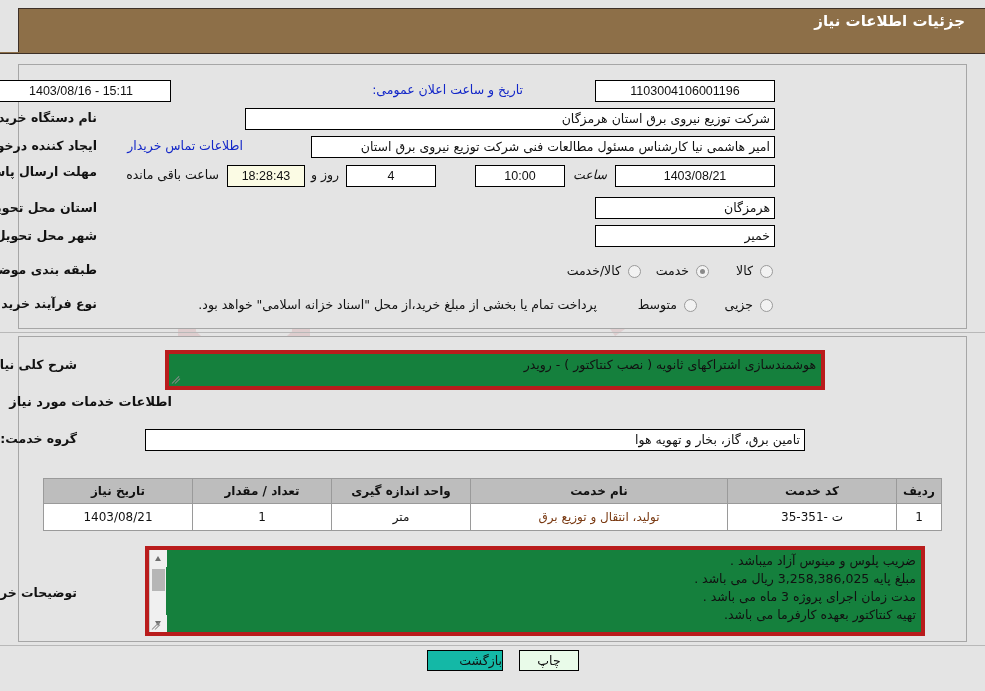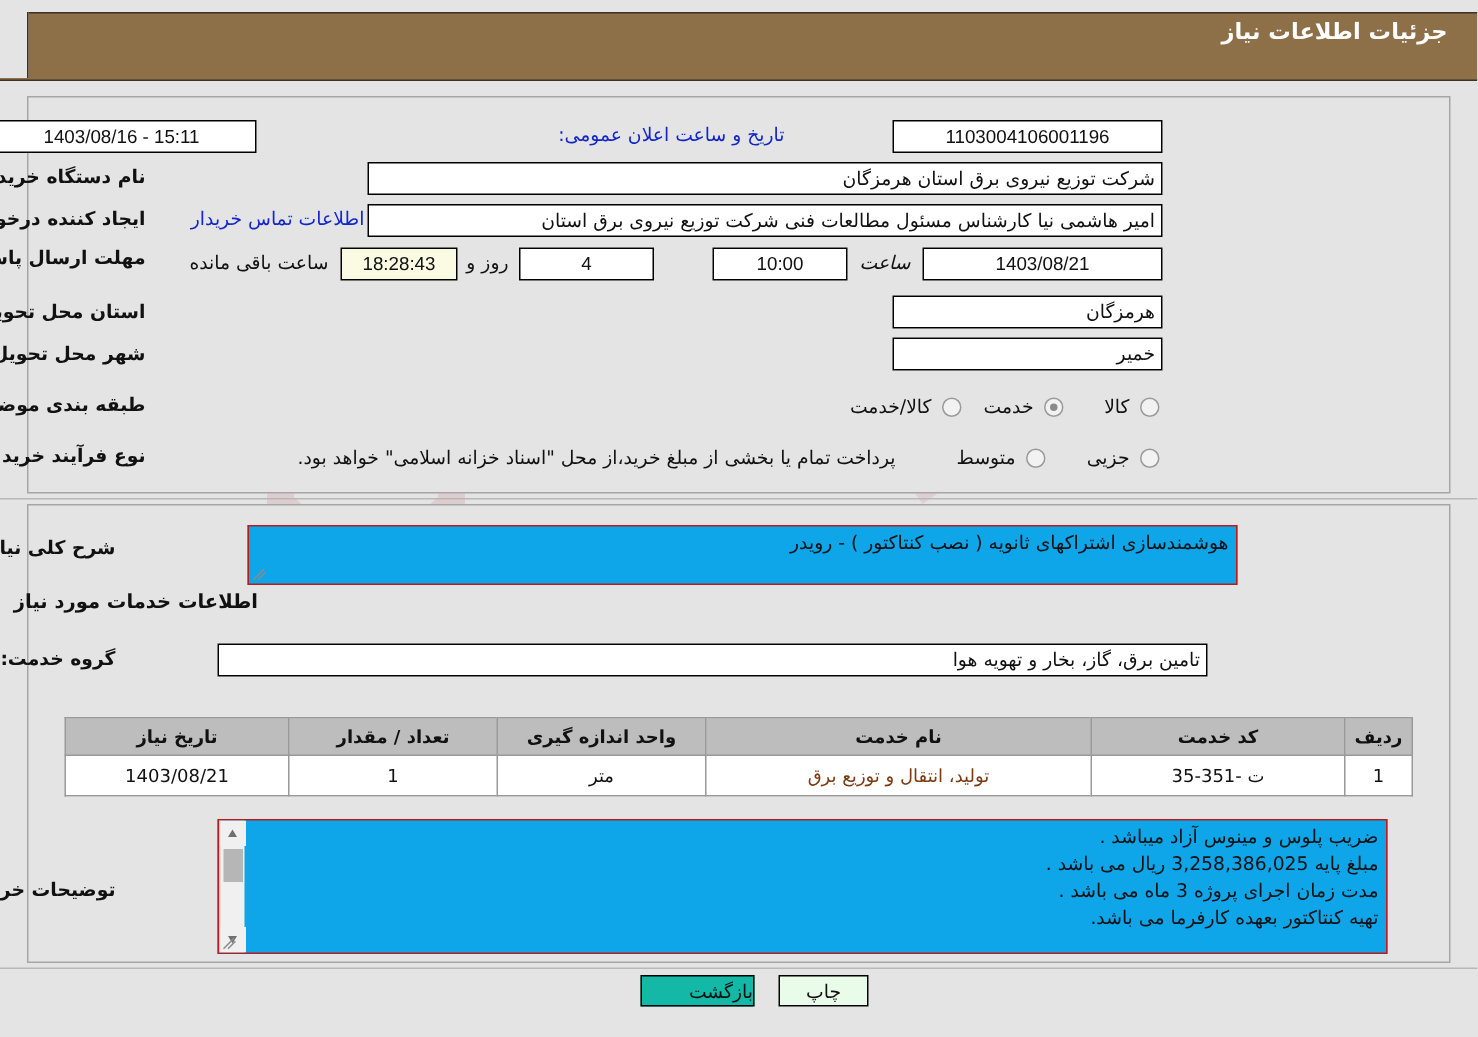--- a/index.html
+++ b/index.html
@@ -167,22 +167,22 @@
     font-weight: bold;
     color: #111;
     white-space: nowrap;
     z-index: 4;
   }
 
   
   .ta {
     position: absolute;
     box-sizing: border-box;
-    border: 1px solid #b91c1c;
-    background: #0ea5e9;
+    border: 4px solid #b91c1c;
+    background: #15803d;
     z-index: 4;
     overflow: hidden;
   }
   .ta-text {
     position: absolute;
     right: 5px; top: 2px;
     font-size: 12.5px;
     color: #111;
     line-height: 18px;
     text-align: right;
@@ -313,21 +313,21 @@
   <div class="lbl lbl-b" style="right:888px; top:82px;">شماره نیاز:</div>
   <div class="box num" style="right:210px; top:80px; width:180px;">1103004106001196</div>
 
   <div class="lbl" style="right:462px; top:82px; color:#1226c8;">تاریخ و ساعت اعلان عمومی:</div>
   <div class="box num" style="right:814px; top:80px; width:180px;">1403/08/16 - 15:11</div>
 
   <div class="lbl lbl-b" style="right:888px; top:110px;">نام دستگاه خریدار:</div>
   <div class="box right" style="right:210px; top:108px; width:530px;">شرکت توزیع نیروی برق استان هرمزگان</div>
 
   <div class="lbl lbl-b" style="right:888px; top:138px;">ایجاد کننده درخواست:</div>
-  <div class="box right" style="right:210px; top:136px; width:530px;">امیر هاشمی نیا کارشناس مسئول مطالعات فنی شرکت توزیع نیروی برق استان</div>
+  <div class="box right" style="right:210px; top:136px; width:464px;">امیر هاشمی نیا کارشناس مسئول مطالعات فنی شرکت توزیع نیروی برق استان</div>
   <div class="link" style="right:742px; top:138px;">اطلاعات تماس خریدار</div>
 
   <div class="lbl lbl-b" style="right:888px; top:164px; width:80px;">مهلت ارسال پاسخ: تا تاریخ:</div>
   <div class="box num" style="right:210px; top:165px; width:160px;">1403/08/21</div>
   <div class="plain" style="right:378px; top:167px;font-style:italic;">ساعت</div>
   <div class="box num" style="right:420px; top:165px; width:90px;">10:00</div>
   <div class="box num" style="right:549px; top:165px; width:90px;">4</div>
   <div class="plain" style="right:646px; top:167px;">روز و</div>
   <div class="box num yellow" style="right:680px; top:165px; width:78px;">18:28:43</div>
   <div class="plain" style="right:766px; top:167px;">ساعت باقی مانده</div>

